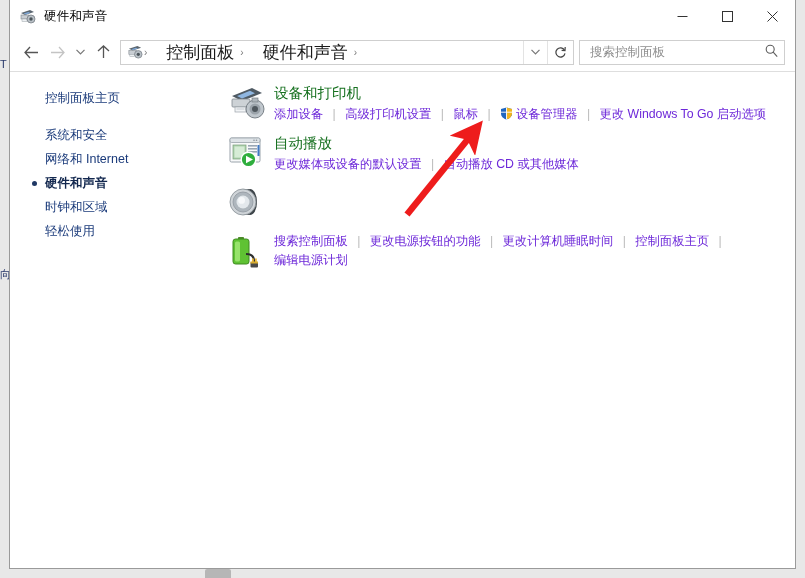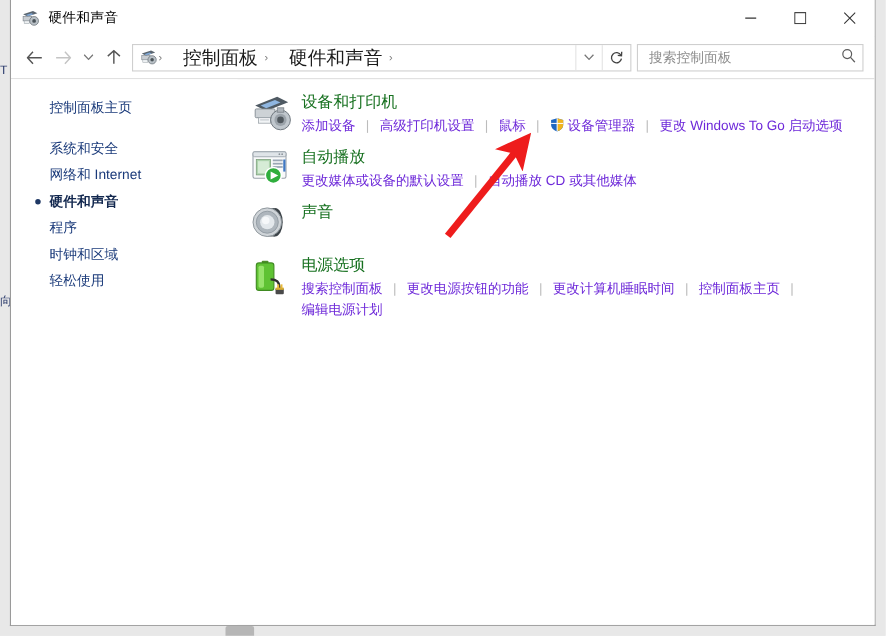--- a/index.html
+++ b/index.html
@@ -355,21 +355,20 @@
     </div>
   </div>
 
   <div class="wbody">
 
     <div class="sidebar">
       <div class="side-item home">控制面板主页</div>
       <div class="side-item">系统和安全</div>
       <div class="side-item">网络和 Internet</div>
       <div class="side-item active">硬件和声音</div>
-      <div class="side-item">程序</div>
       <div class="side-item">时钟和区域</div>
       <div class="side-item">轻松使用</div>
     </div>
 
     <div class="content">
 
       <div class="cat">
         <div class="cat-icon">
           <svg class="sv" width="40" height="38" viewBox="0 0 40 38">
             <path d="M4 12 L24 4 L34 9 L14 17 Z" fill="#4f5a63"></path>
@@ -440,39 +439,37 @@
             <ellipse cx="22" cy="18" rx="7" ry="13" fill="#3c4348"></ellipse>
             <path d="M15 5 L22 5 L22 31 L15 31 Z" fill="#555c61"></path>
             <ellipse cx="15" cy="18" rx="13" ry="13" fill="#cfd4d8" stroke="#8e969c" stroke-width="0.9"></ellipse>
             <ellipse cx="15" cy="18" rx="10" ry="10" fill="#aeb6bd"></ellipse>
             <ellipse cx="15" cy="18" rx="6.5" ry="6.5" fill="#e3e8ec"></ellipse>
             <ellipse cx="13.6" cy="16.4" rx="3.4" ry="3.4" fill="#f6f8fa"></ellipse>
             <ellipse cx="15" cy="18" rx="10" ry="10" fill="none" stroke="#9098a0" stroke-width="0.8"></ellipse>
           </svg>
         </div>
         <div class="cat-body">
-          <div class="cat-title">声音</div>
         </div>
       </div>
 
       <div class="cat">
         <div class="cat-icon">
           <svg class="sv" width="40" height="38" viewBox="0 0 40 38">
             <rect x="10" y="5" width="6" height="2.5" rx="0.8" fill="#4d8c2a"></rect>
             <rect x="5" y="7" width="16" height="25" rx="2.5" fill="#5fc233" stroke="#3f8a21" stroke-width="1"></rect>
             <rect x="7" y="9.5" width="5" height="20" rx="1.5" fill="#a9ed7f" opacity="0.75"></rect>
             <path d="M18 22 C24 22 26 25 26 29 L26 32" fill="none" stroke="#2e2e2e" stroke-width="2.2"></path>
             <rect x="22.5" y="30" width="7.5" height="5.5" rx="1" fill="#4a4a4a"></rect>
             <rect x="24" y="26.5" width="1.8" height="4" fill="#e8b93c"></rect>
             <rect x="27" y="26.5" width="1.8" height="4" fill="#e8b93c"></rect>
             <rect x="22.5" y="29.5" width="7.5" height="2" fill="#d9ad30"></rect>
           </svg>
         </div>
         <div class="cat-body">
-          <div class="cat-title">电源选项</div>
           <div class="cat-links">
             <span class="clink">搜索控制面板</span>
             <span class="csep">|</span>
             <span class="clink">更改电源按钮的功能</span>
             <span class="csep">|</span>
             <span class="clink">更改计算机睡眠时间</span>
             <span class="csep">|</span>
             <span class="clink">控制面板主页</span>
             <span class="csep">|</span>
             <br>

